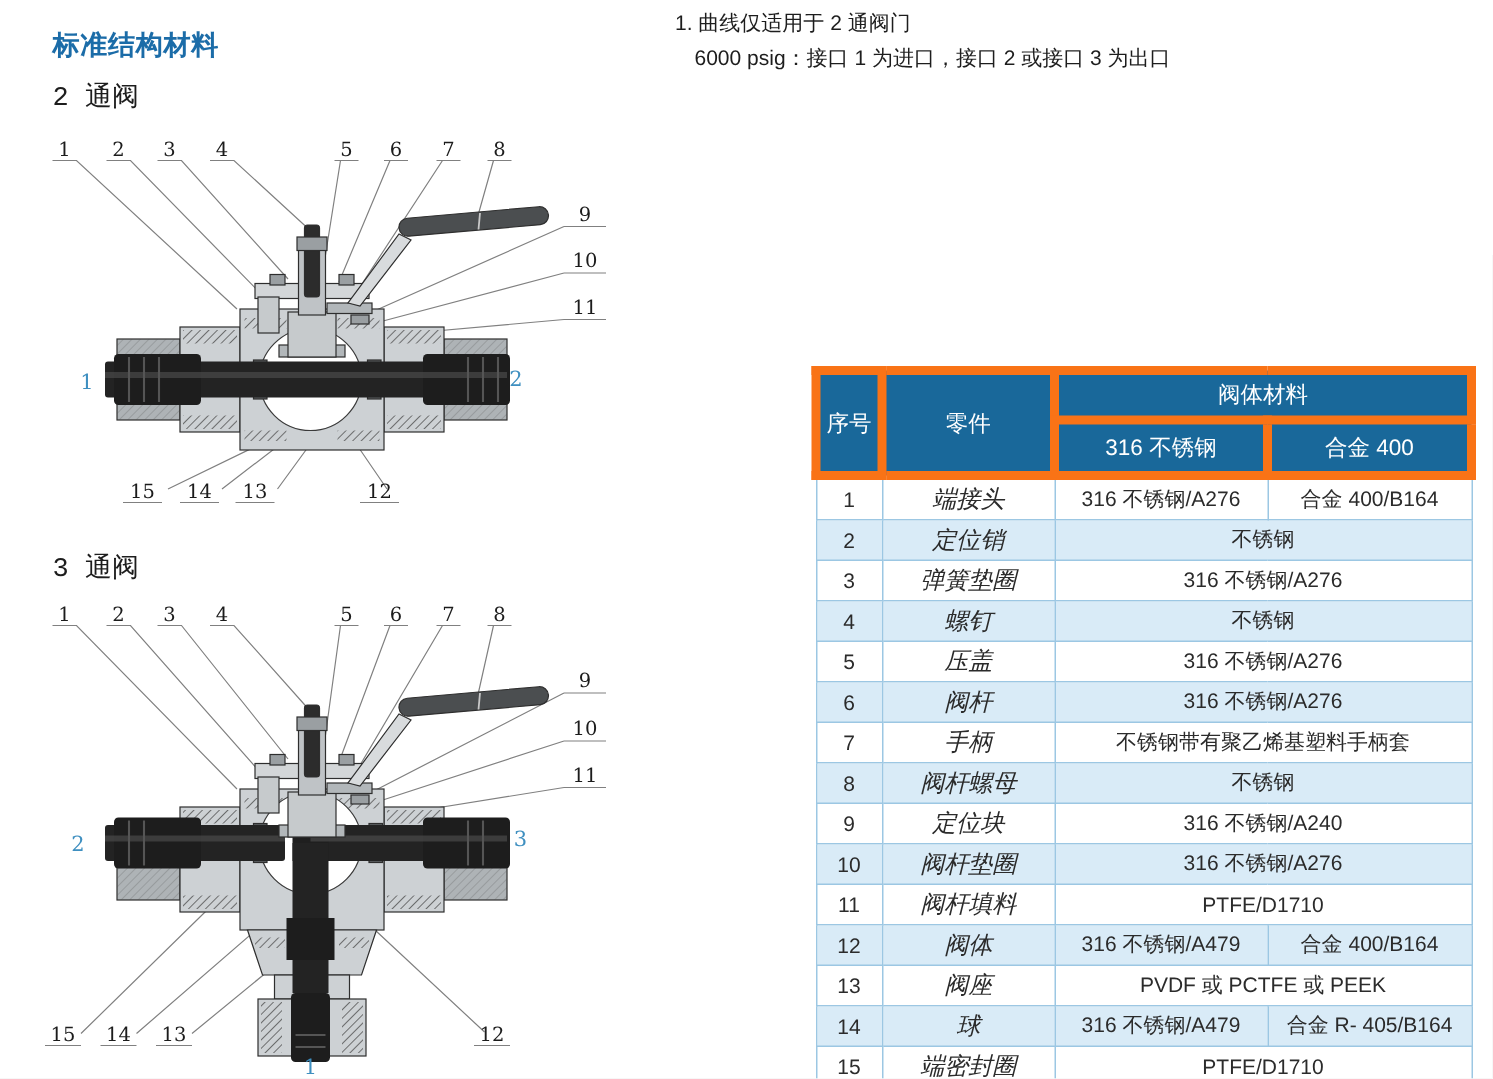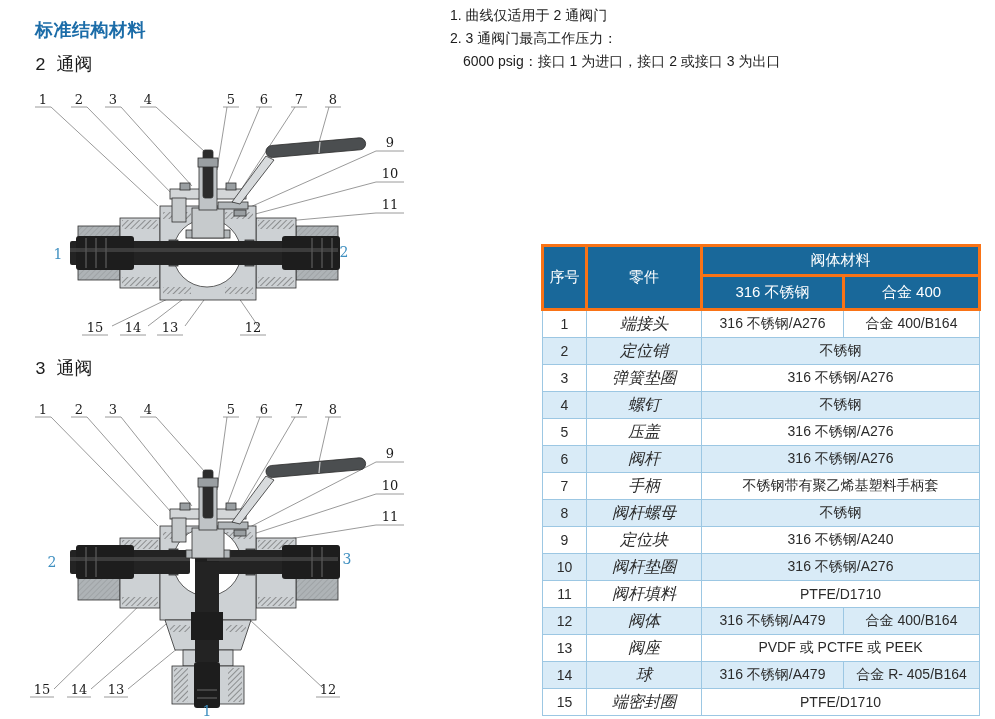--- a/index.html
+++ b/index.html
@@ -6,33 +6,33 @@
   .page{
     position:relative;width:995px;height:719px;background:#ffffff;
     font-family:"Liberation Sans",sans-serif;color:#222;overflow:hidden;
   }
   .doc-title{
     position:absolute;left:35px;top:18px;font-size:18px;font-weight:bold;
     color:#1B6CA8;letter-spacing:.5px;
   }
   .section-label{position:absolute;left:35px;font-size:18px;color:#1d1d1d;font-family:Liberation Mono, monospace;}
   .section-2way{top:52px;}
-  .section-3way{top:356px;}
+  .section-3way{top:366px;}
   .notes{position:absolute;left:450px;top:4px;font-size:14px;line-height:23px;color:#1d1d1d;}
   .notes .sub{padding-left:13px;}
   .diagram{position:absolute;}
   .diagram-2way{left:20px;top:90px;}
   .diagram-3way{left:20px;top:400px;}
   svg text.callout{font-family:"DejaVu Serif",serif;font-size:13px;fill:#1c1c1c;}
   svg text.port{font-family:"DejaVu Serif",serif;font-size:14px;fill:#3E8FC0;}
   .materials{position:absolute;left:541px;top:244px;}
   table.mat{border-collapse:collapse;table-layout:fixed;width:437px;}
   table.mat th{
     background:#19689A;color:#ffffff;font-weight:500;font-size:15px;
-    border:3px solid #f97316;padding:0;
+    border:6px solid #f97316;padding:0;
   }
   table.mat thead tr.h1 th{height:27px;}
   table.mat thead tr.h2 th{height:31px;}
   table.mat th.rspan{height:58px;margin-top:20px;}
   table.mat td{
     border:1px solid #9CC7E3;text-align:center;font-size:14px;color:#2b2b2b;
     height:26px;padding:0 2px;background:#ffffff;white-space:nowrap;overflow:hidden;
   }
   table.mat td.part{font-size:16px;font-style:italic;}
   table.mat tbody tr:nth-child(even) td{background:#D9EBF7;}
@@ -41,21 +41,20 @@
 <body>
 
 <div class="page">
 
   <div class="doc-title">标准结构材料</div>
   <div class="section-label section-2way">2 通阀</div>
   <div class="section-label section-3way">3 通阀</div>
 
   <div class="notes">
     <div>1. 曲线仅适用于 2 通阀门</div>
-    <div>2. 3 通阀门最高工作压力：</div>
     <div class="sub">6000 psig：接口 1 为进口，接口 2 或接口 3 为出口</div>
   </div>
 
   <svg class="diagram diagram-2way" width="420" height="250" viewBox="0 0 420 250">
     <defs>
       <pattern id="hatch" width="4" height="4" patternUnits="userSpaceOnUse" patternTransform="rotate(45)">
         <line x1="0" y1="0" x2="0" y2="4" stroke="#4a4a4a" stroke-width="1"></line>
       </pattern>
     </defs>
     <g stroke="#808080" stroke-width="0.8" fill="none">

